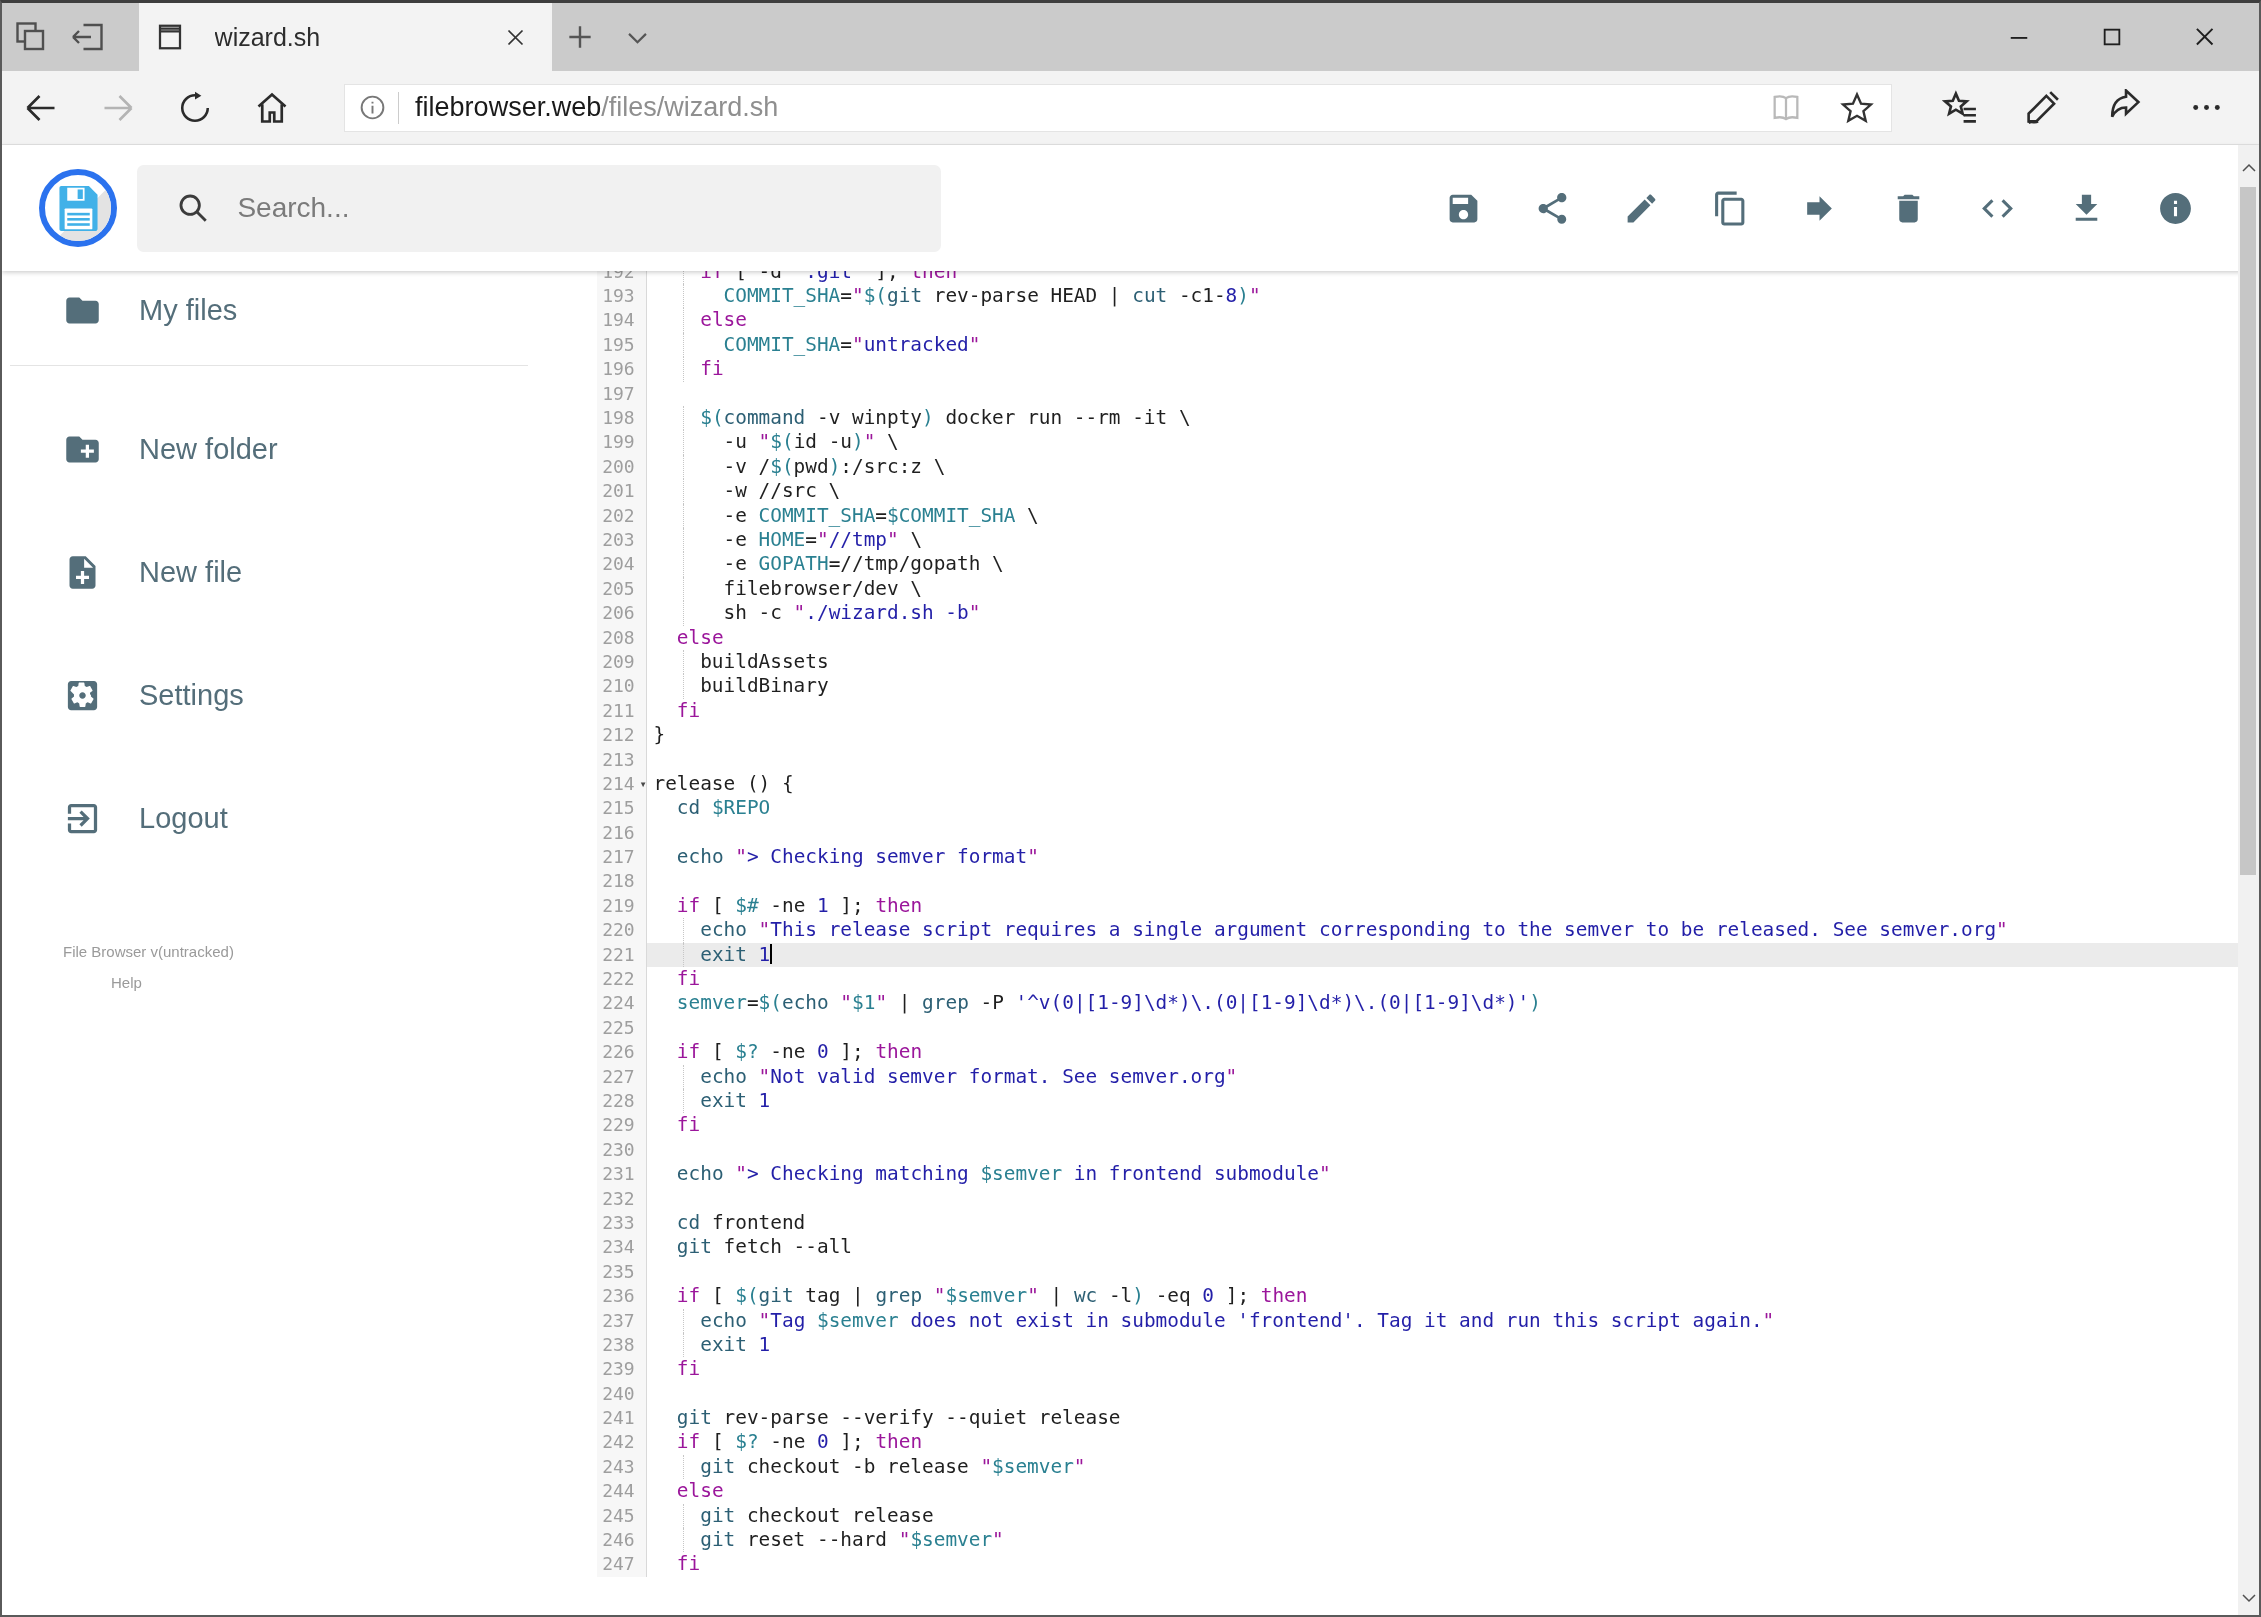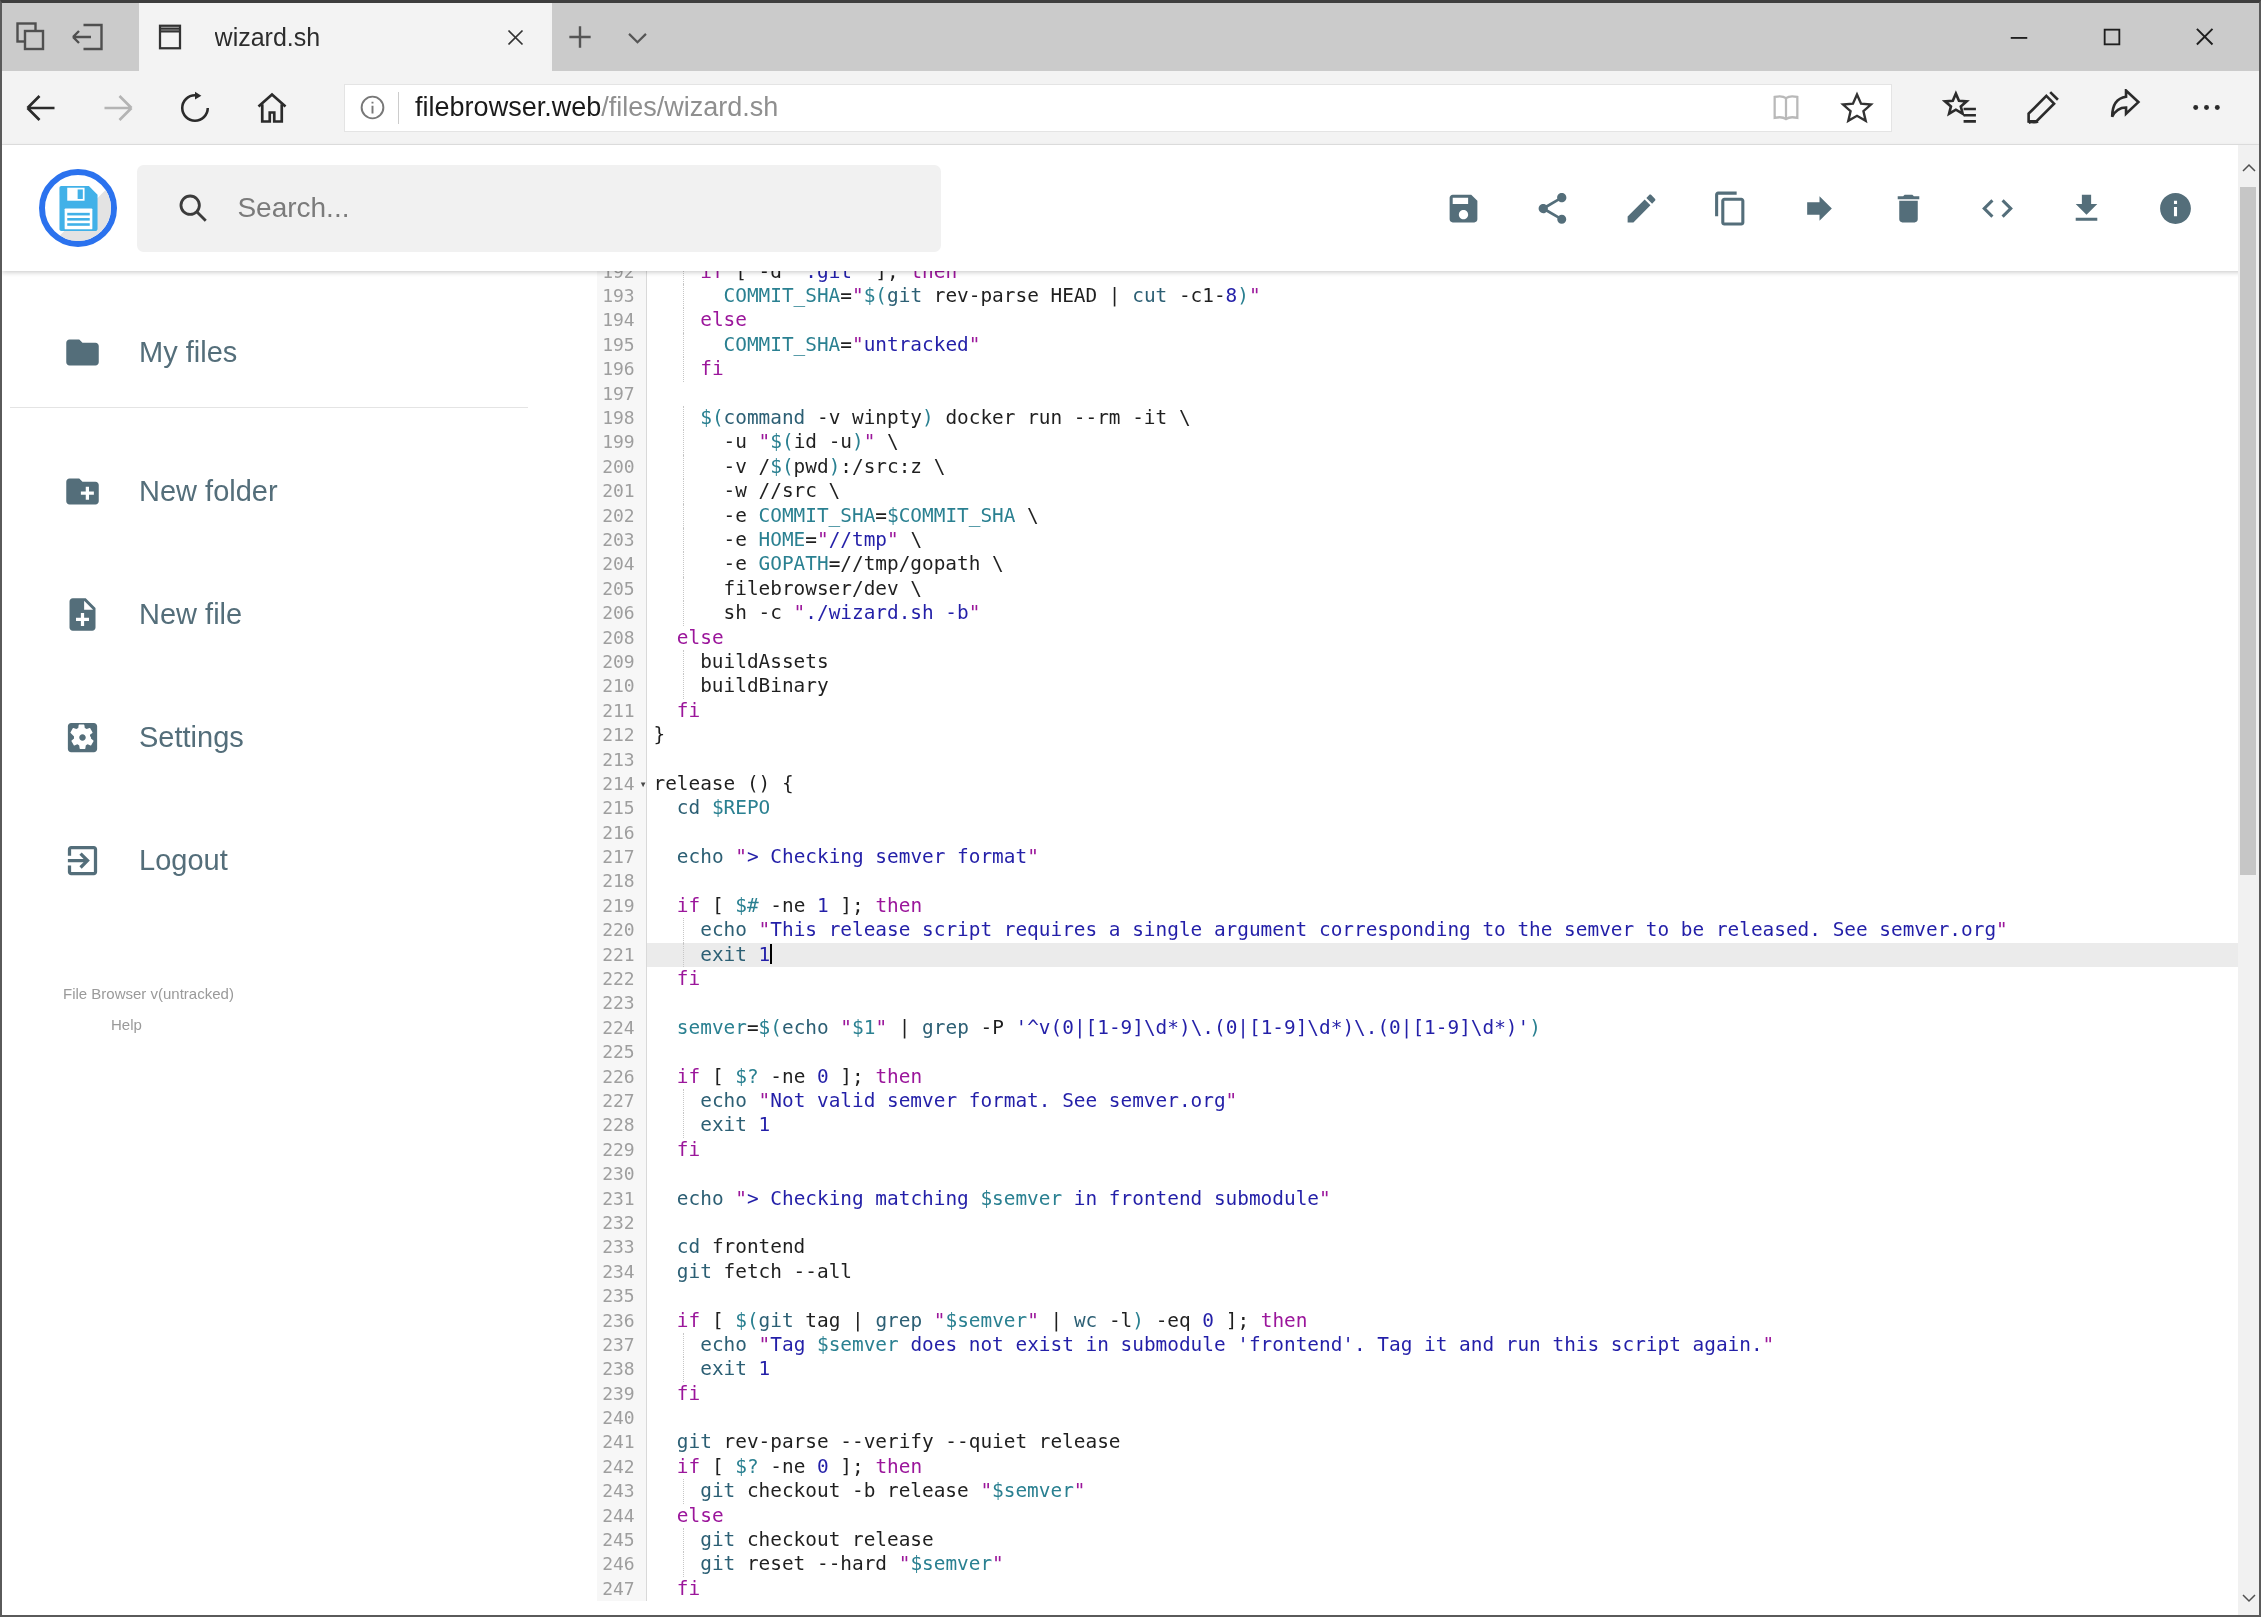--- a/index.html
+++ b/index.html
@@ -38,21 +38,21 @@
   .logo svg { position:absolute; left:13.7px; top:10.5px; }
   .searchbox { display:flex; align-items:center; width:804px; height:87px; margin-left:20px; background:#f1f1f1; border-radius:6.5px; }
   .searchbox svg { margin-left:39px; flex:none; color:#3c3c3c; }
   .searchbox input { border:0; outline:0; background:transparent; font-size:28px; color:#333; margin-left:27.4px; width:646px; font-family:inherit; }
   .searchbox input::placeholder { color:#7b7b7b; }
   .actions { position:absolute; right:65px; top:0; height:126px; display:flex; align-items:center; gap:52px; }
   .action-btn { width:37px; height:37px; color:#546e7a; }
   .action-btn svg { width:37px; height:37px; }
   
   .content { display:flex; height:1346px; overflow:hidden; }
-  .sidebar { width:595px; flex:none; padding-top:42px; }
+  .sidebar { width:595px; flex:none; }
   .side-item { display:flex; align-items:center; height:78px; padding-left:61px; cursor:pointer; }
   .side-item + .side-item, .side-divider + .side-item { margin-top:45px; }
   .side-icon { width:39px; height:39px; color:#546e7a; flex:none; }
   .side-icon svg { width:39px; height:39px; }
   .side-label { font-size:29px; color:#546e7a; margin-left:37px; }
   .side-divider { height:0.8px; background:#e4e4e4; margin:16px 69px 22.6px 8px; }
   .side-footer { margin:78px 0 0 61px; font-size:15px; color:#9a9a9a; line-height:31px; }
   .side-help { cursor:pointer;margin-left:48px; }
   
   .editor { flex:1; overflow:hidden; position:relative; }
@@ -420,24 +420,20 @@
             </div>
             <div class="line active">
               <div class="gutter">221</div>
               <div class="code"><span class="guide"></span><span class="c-d">    </span><span class="c-b">exit</span><span class="c-d"> </span><span class="c-s">1</span><span class="cursor"></span></div>
             </div>
             <div class="line">
               <div class="gutter">222</div>
               <div class="code"><span class="c-d">  </span><span class="c-k">fi</span></div>
             </div>
             <div class="line">
-              <div class="gutter">223</div>
-              <div class="code"></div>
-            </div>
-            <div class="line">
               <div class="gutter">224</div>
               <div class="code"><span class="c-d">  </span><span class="c-v">semver</span><span class="c-d">=</span><span class="c-v">$(</span><span class="c-b">echo</span><span class="c-d"> </span><span class="c-q">"</span><span class="c-v">$1</span><span class="c-q">"</span><span class="c-d"> | </span><span class="c-b">grep</span><span class="c-d"> -P </span><span class="c-s">'^v(0|[1-9]\d*)\.(0|[1-9]\d*)\.(0|[1-9]\d*)'</span><span class="c-v">)</span></div>
             </div>
             <div class="line">
               <div class="gutter">225</div>
               <div class="code"></div>
             </div>
             <div class="line">
               <div class="gutter">226</div>
               <div class="code"><span class="c-d">  </span><span class="c-k">if</span><span class="c-d"> [ </span><span class="c-v">$?</span><span class="c-d"> -ne </span><span class="c-s">0</span><span class="c-d"> ]; </span><span class="c-k">then</span></div>

